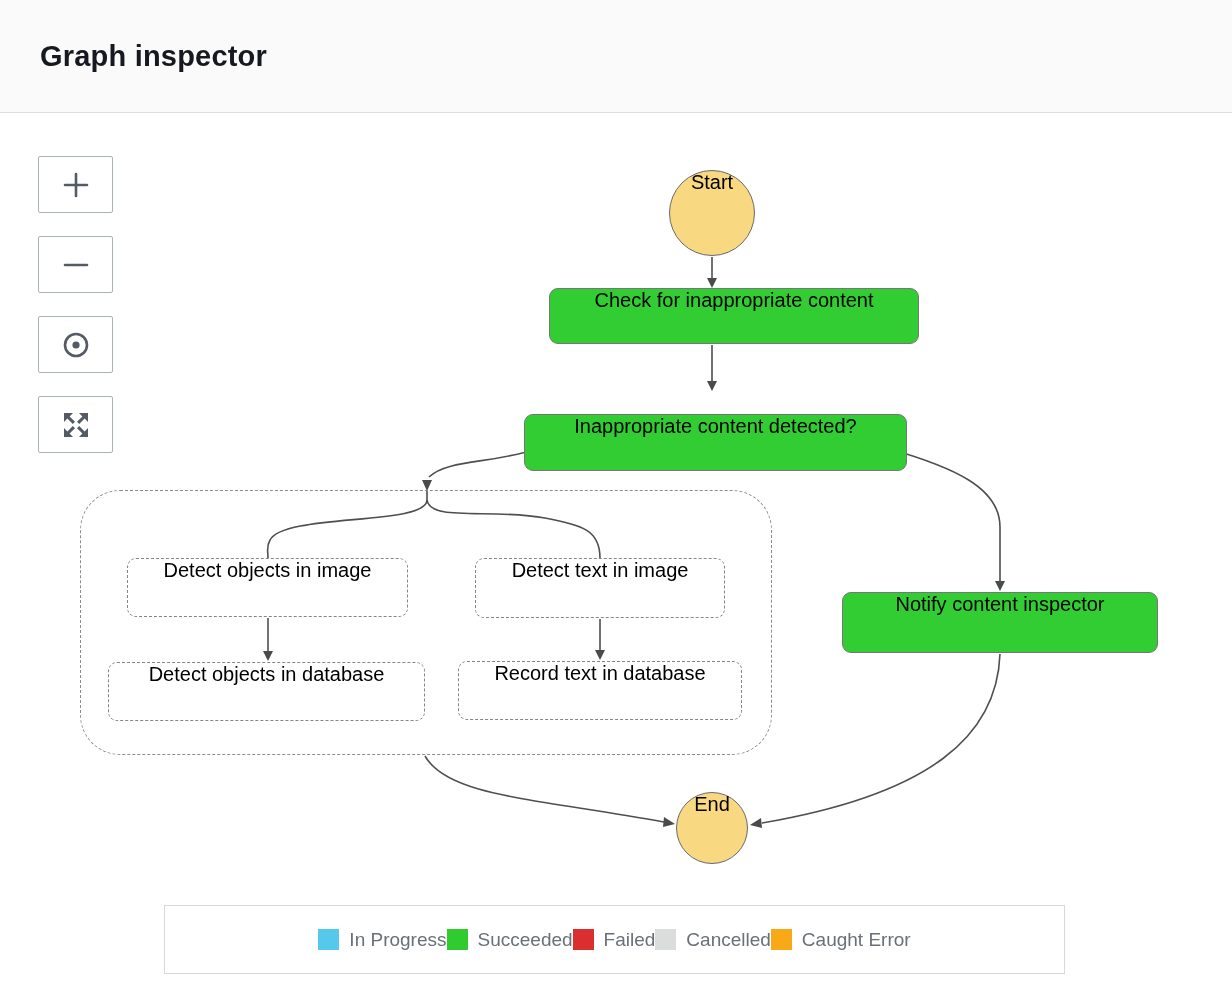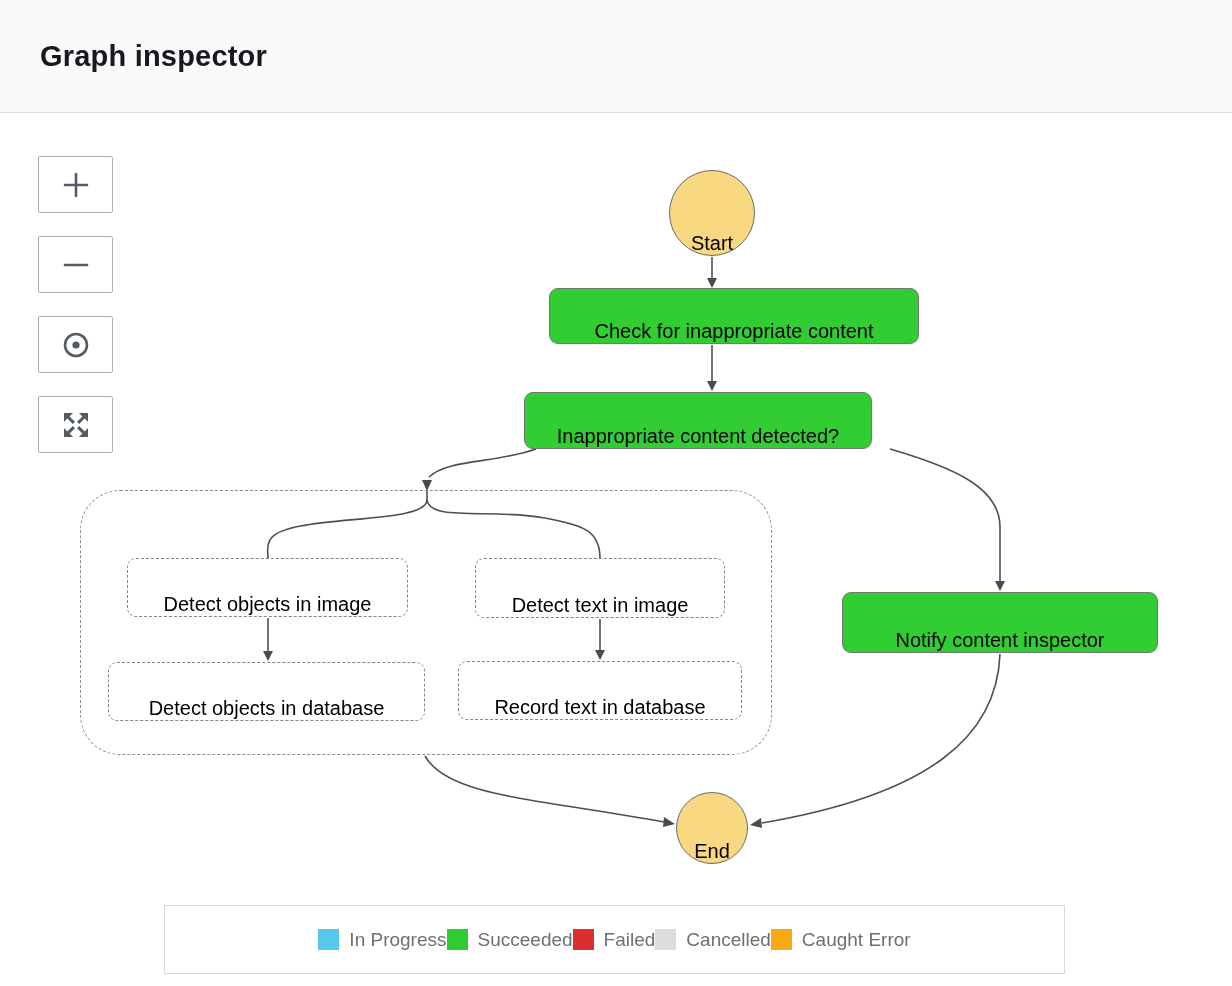--- a/index.html
+++ b/index.html
@@ -48,21 +48,21 @@
     padding: 0;
   }
   .tool-btn svg { display: block; }
   .tool-stroke { stroke: #545b64; stroke-width: 2.6; fill: none; stroke-linecap: round; }
   .tool-fill { fill: #545b64; }
 
   
   .node {
     position: absolute;
     display: flex;
-    align-items: flex-end;
+    align-items: flex-start;
     justify-content: center;
     font-size: 20px;
     color: #000000;
     text-align: center;
     line-height: 1.15;
   }
   .state-green {
     background: #32cd32;
     border: 1.5px solid #767676;
     border-radius: 9px;
@@ -193,21 +193,21 @@
   </svg>
 
   <div class="node circle" style="left:669px; top:170px; width:86px; height:86px">
     <span>Start</span>
   </div>
 
   <div class="node state-green" style="left:549px; top:288px; width:370px; height:56px">
     <span>Check for inappropriate content</span>
   </div>
 
-  <div class="node state-green" style="left:524px; top:392px; width:348px; height:57px">
+  <div class="node state-green" style="left:524px; top:414px; width:383px; height:57px">
     <span>Inappropriate content detected?</span>
   </div>
 
   <div class="node dashed-box" style="left:475px; top:558px; width:250px; height:60px">
     <span>Detect text in image</span>
   </div>
 
   <div class="node dashed-box" style="left:127px; top:558px; width:281px; height:59px">
     <span>Detect objects in image</span>
   </div>

